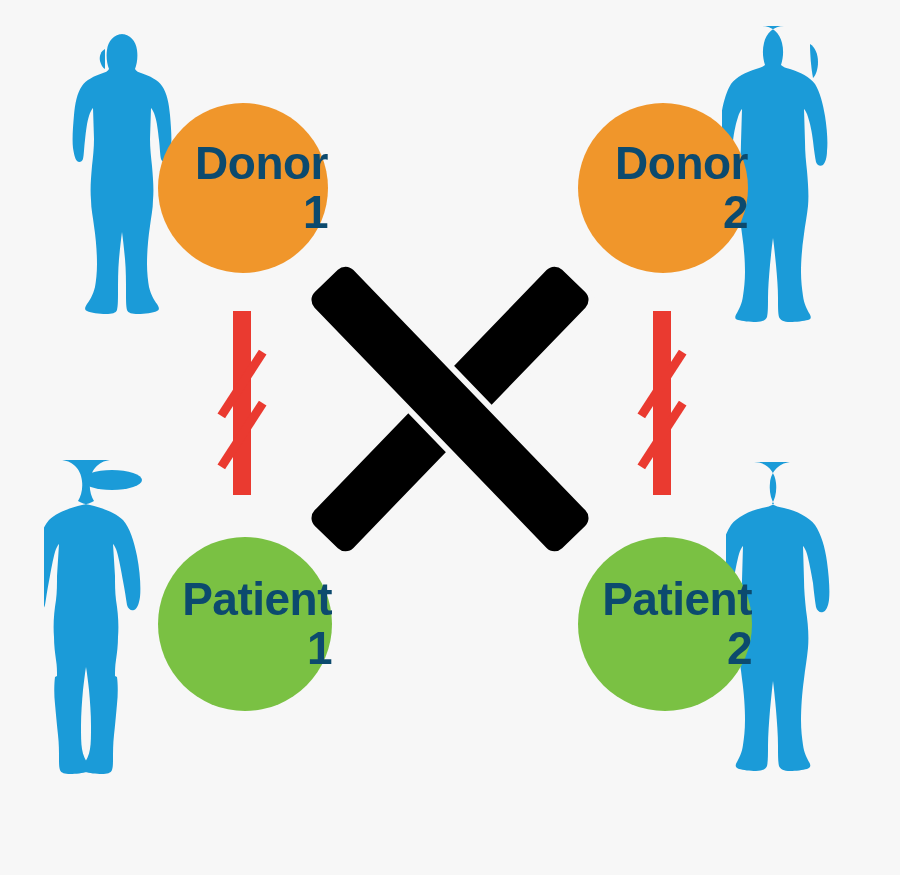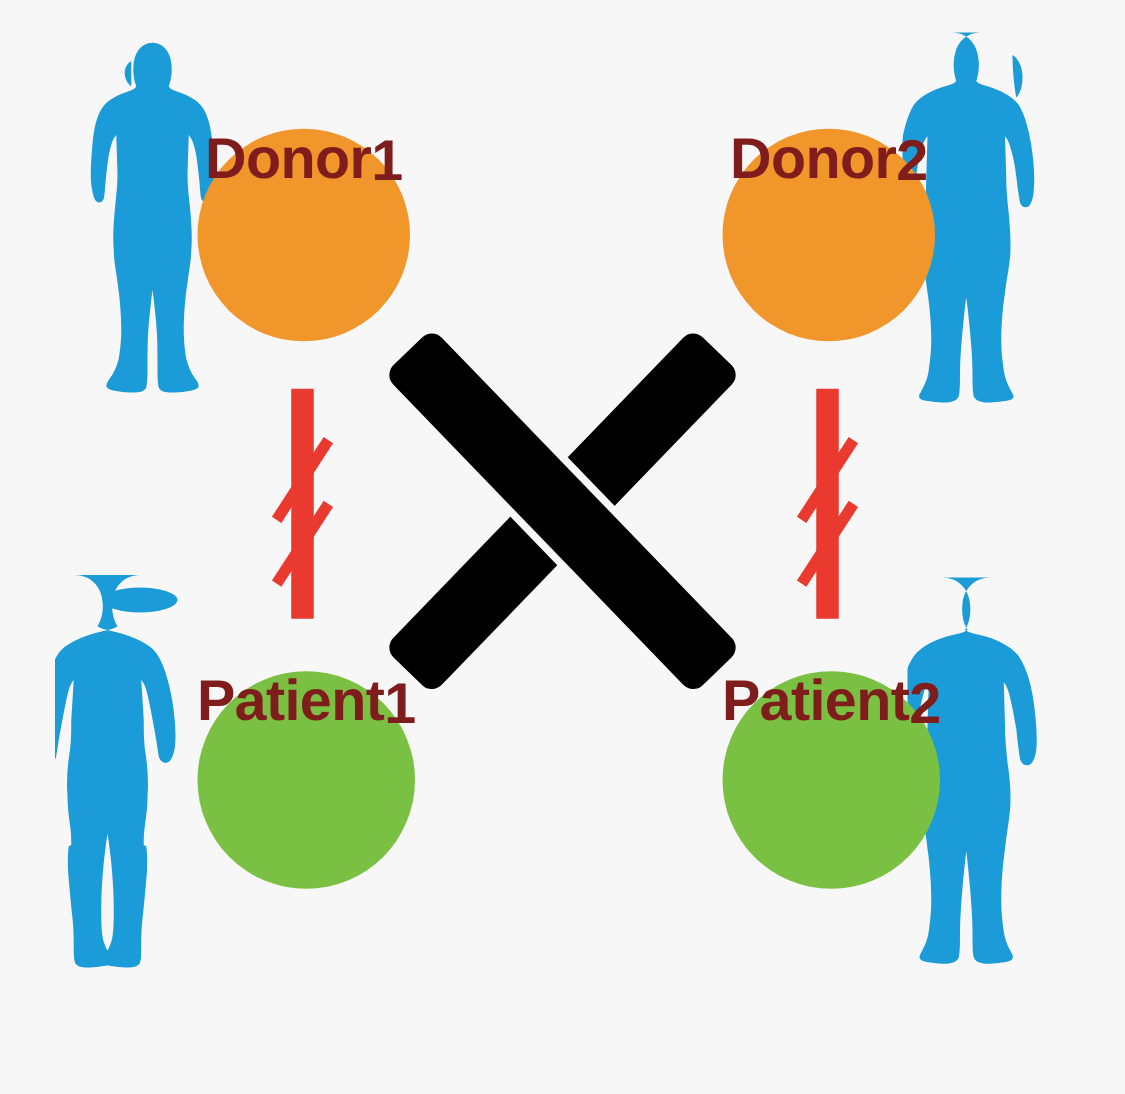--- a/index.html
+++ b/index.html
@@ -15,24 +15,24 @@
     position: relative;
     width: 900px;
     height: 875px;
     background: #f7f7f7;
     overflow: hidden;
   }
   .node {
     position: absolute;
     border-radius: 50%;
     display: flex;
-    flex-direction: row;
-    align-items: flex-start;
+    flex-direction: column;
+    align-items: flex-end;
     justify-content: center;
-    color: #7f1d1d;
+    color: #0c4a6e;
     line-height: 1.02;
     letter-spacing: -0.5px;
     text-align: center;
     user-select: none;
   }
   .node .node-label {
     font-size: 46px;
     font-weight: bold;
     display: block;
   }

